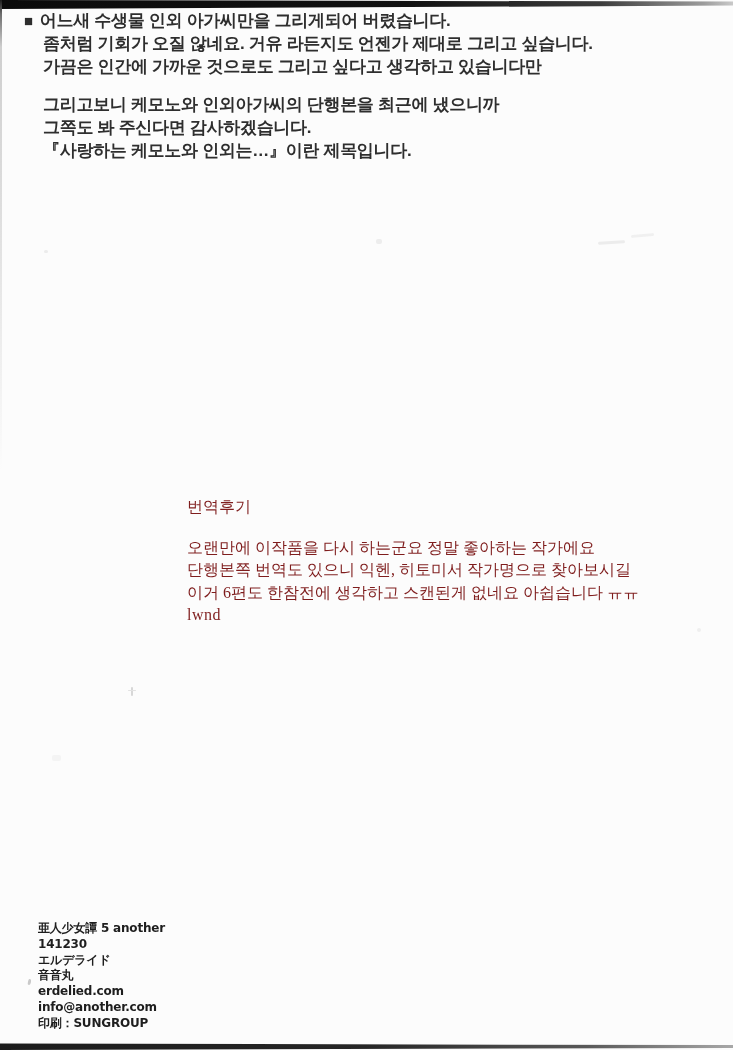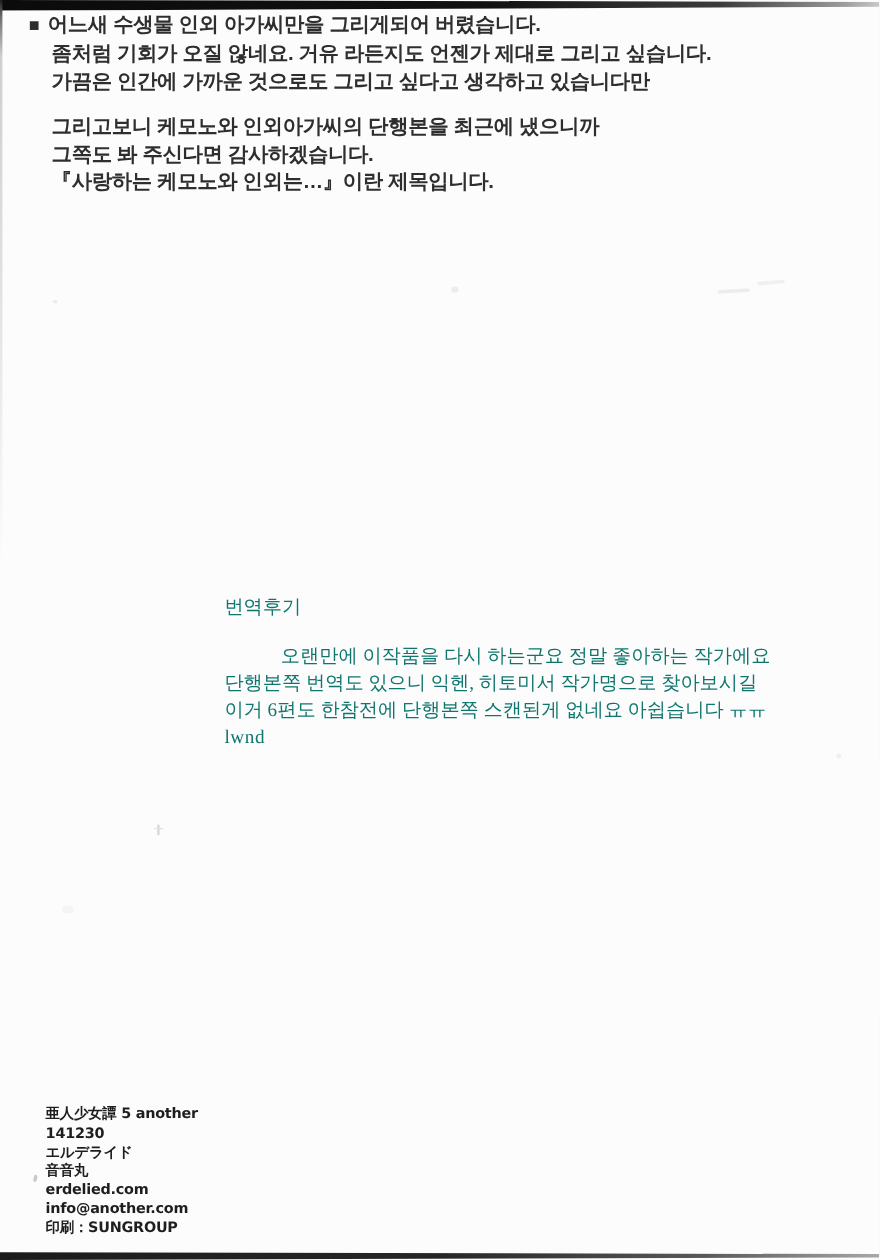--- a/index.html
+++ b/index.html
@@ -46,24 +46,24 @@
   .afterword .bullet { margin-right: 7px; font-size: 15px; }
   .afterword .indent { padding-left: 19px; }
   .afterword .para-gap { margin-top: 15px; }
 
   
   .translator-note {
     position: absolute; left: 187px; top: 496px; width: 470px;
     font-family: "Liberation Serif", "DejaVu Serif", serif;
     font-weight: 400;
     font-size: 16px; line-height: 22.5px;
-    color: #0f766e;
+    color: #7f1d1d;
   }
   .translator-note p { margin: 0; }
-  .translator-note .tn-first { margin-top: 18px; margin-left: 47px; }
+  .translator-note .tn-first { margin-top: 18px; }
   .translator-note .tn-signature { letter-spacing: 0.5px; }
 
   
   .colophon {
     position: absolute; left: 38px; top: 921px;
     font-family: "DejaVu Sans", "Liberation Sans", sans-serif;
     font-weight: 700;
     font-size: 12px; line-height: 15.8px;
     color: #1e1e1e;
     letter-spacing: -0.2px;
@@ -97,21 +97,21 @@
     <p class="line indent">가끔은 인간에 가까운 것으로도 그리고 싶다고 생각하고 있습니다만</p>
     <p class="line indent para-gap">그리고보니 케모노와 인외아가씨의 단행본을 최근에 냈으니까</p>
     <p class="line indent">그쪽도 봐 주신다면 감사하겠습니다.</p>
     <p class="line indent">『사랑하는 케모노와 인외는…』이란 제목입니다.</p>
   </section>
 
   <section class="translator-note">
     <p class="tn-heading">번역후기</p>
     <p class="tn-line tn-first">오랜만에 이작품을 다시 하는군요 정말 좋아하는 작가에요</p>
     <p class="tn-line">단행본쪽 번역도 있으니 익헨, 히토미서 작가명으로 찾아보시길</p>
-    <p class="tn-line">이거 6편도 한참전에 단행본쪽 스캔된게 없네요 아쉽습니다 ㅠㅠ</p>
+    <p class="tn-line">이거 6편도 한참전에 생각하고 스캔된게 없네요 아쉽습니다 ㅠㅠ</p>
     <p class="tn-signature">lwnd</p>
   </section>
 
   <section class="colophon">
     <p>亜人少女譚 5 another</p>
     <p>141230</p>
     <p>エルデライド</p>
     <p>音音丸</p>
     <p>erdelied.com</p>
     <p>info@another.com</p>

